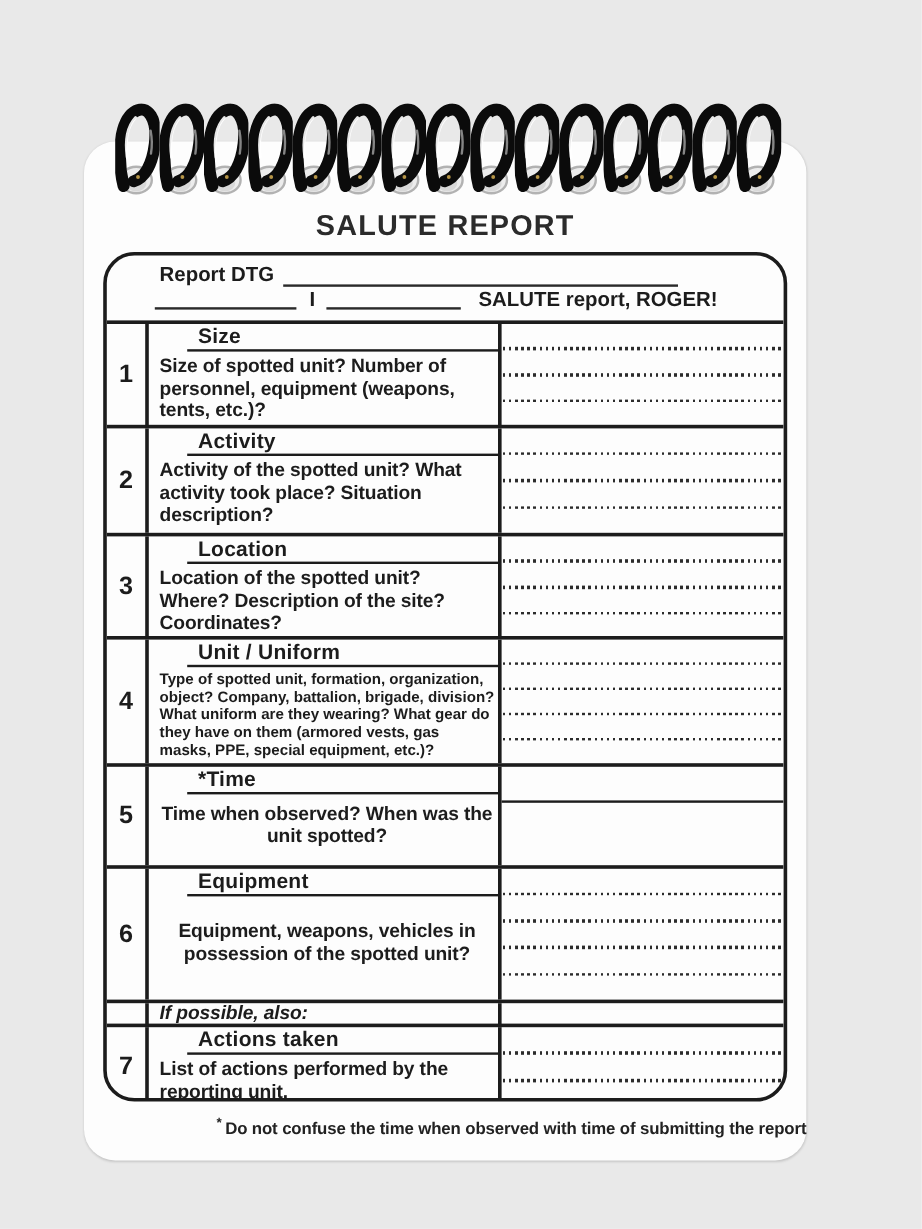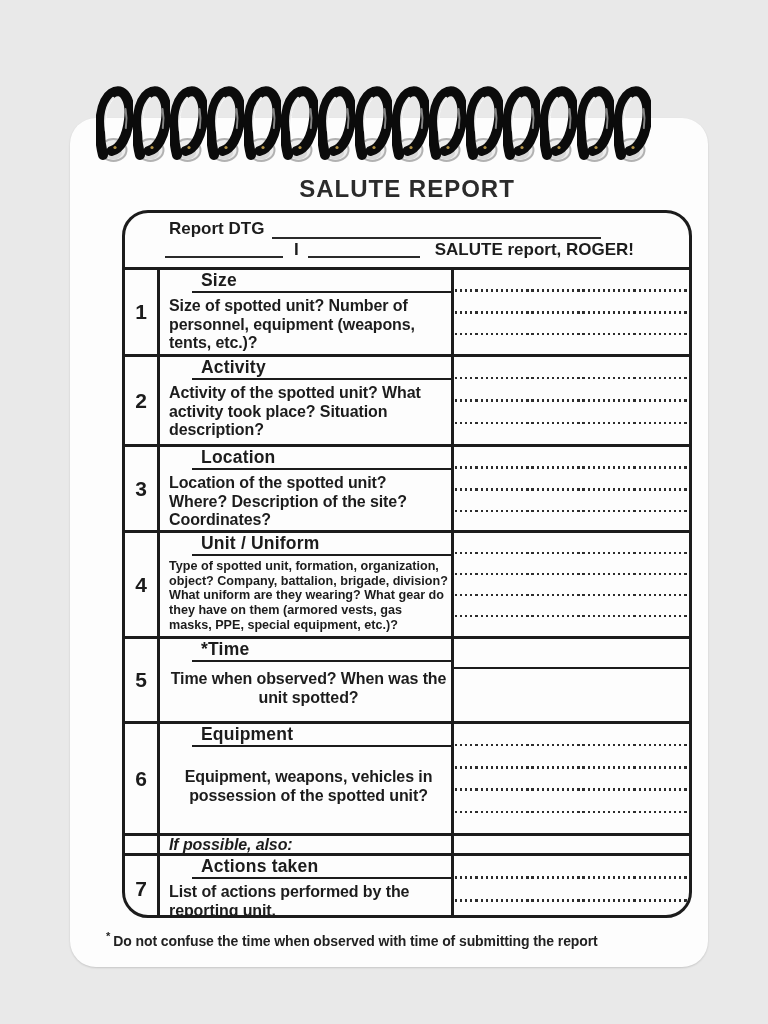--- a/index.html
+++ b/index.html
@@ -9,21 +9,20 @@
   }
   html,body{margin:0;padding:0;}
   body{font-family:"Liberation Sans","DejaVu Sans",sans-serif; background:var(--bg);}
   .stage{position:relative;width:768px;height:1024px;background:var(--bg);overflow:hidden;}
 
   
   .notepad{
     position:absolute;left:70px;top:118px;width:602px;height:849px;
     background:var(--paper);border-radius:26px;
     box-shadow:0 1px 2px rgba(0,0,0,.15);
-    padding-left:36px;
   }
   .notepad::after{
     content:"";position:absolute;z-index:-1;
     left:6px;top:16px;right:-6px;bottom:-10px;
     background:#f1f1f1;border:3px solid #6a6a6a;border-radius:30px;
     box-shadow:3px 7px 10px rgba(0,0,0,.30);
   }
 
   
   .spirals{position:absolute;top:-32px;left:26px;display:flex;}
@@ -86,21 +85,21 @@
   .dotline{
     height:2.5px;
     background:repeating-linear-gradient(90deg,#2c2c2c 0 2.1px,transparent 2.1px 5.1px);
   }
   .solidline{height:2.5px;background:var(--ink);}
   .r5 .ans{justify-content:flex-start;padding:0;}
   .r5 .solidline{margin-top:27.5px;}
 
   
   .footnote{
-    margin-top:12px;text-align:left;
+    margin-top:12px;text-align:right;
     font-weight:bold;font-size:14px;color:#222;letter-spacing:-.1px;
   }
   .star{vertical-align:super;font-size:80%;margin-right:3px;}
 </style>
 </head>
 <body>
 
 <div class="stage">
   <div class="notepad">
 

